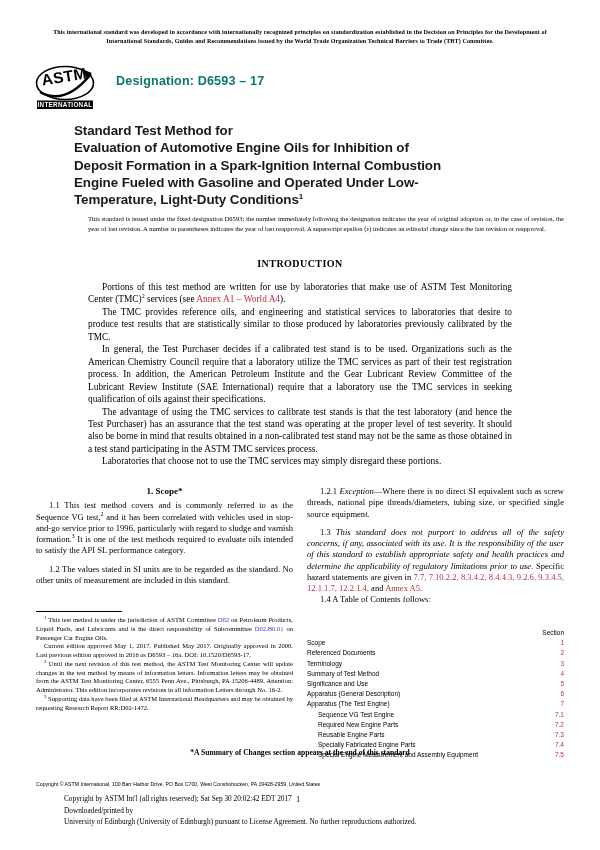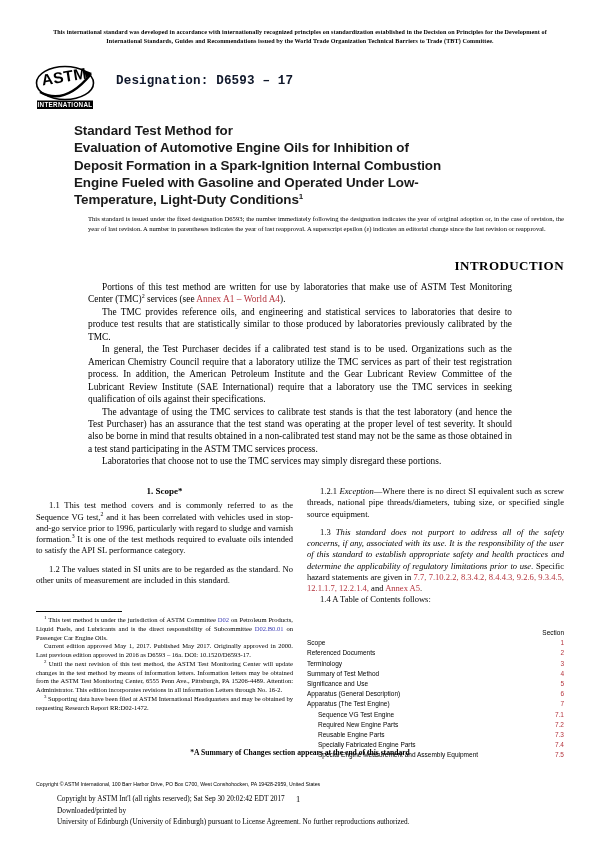--- a/index.html
+++ b/index.html
@@ -51,25 +51,25 @@
     left: 0px;
     top: 0px;
     width: 62px;
     height: 50px;
   }
   .astm-logo svg { display: block; }
   .designation {
     position: absolute;
     left: 82px;
     top: 12px;
-    font-family: Liberation Mono, monospace;
+    font-family: Liberation Sans, sans-serif;
     font-weight: bold;
     font-size: 12.6px;
     letter-spacing: 0.15px;
-    color: #0f172a;
+    color: #0f766e;
   }
 
   
   .title-block {
     position: absolute;
     left: 74px;
     top: 122px;
     width: 478px;
     font-family: "Liberation Sans", sans-serif;
     font-weight: bold;
@@ -96,24 +96,24 @@
     text-align: justify;
     color: #000;
   }
 
   
   .intro-heading {
     position: absolute;
     left: 36px;
     top: 258px;
     width: 528px;
-    text-align: right;
-    font-family: "Liberation Serif", serif;
-    font-weight: bold;
-    font-size: 13px;
+    text-align: center;
+    font-family: "Liberation Serif", serif;
+    font-weight: bold;
+    font-size: 10px;
     letter-spacing: 0.45px;
   }
   .intro-body {
     position: absolute;
     left: 88px;
     top: 281px;
     width: 424px;
     font-family: "Liberation Serif", serif;
     font-size: 9.35px;
     line-height: 12.45px;
@@ -233,21 +233,21 @@
     position: absolute;
     left: 36px;
     top: 781px;
     width: 528px;
     font-family: "Liberation Sans", sans-serif;
     font-size: 5.2px;
     color: #000;
   }
   .license-block {
     position: absolute;
-    left: 57px;
+    left: 64px;
     top: 793px;
     width: 470px;
     font-family: "Liberation Serif", serif;
     font-size: 7.3px;
     line-height: 11.5px;
     color: #000;
   }
   .license-block div { margin: 0; }
   .page-number {
     position: absolute;

